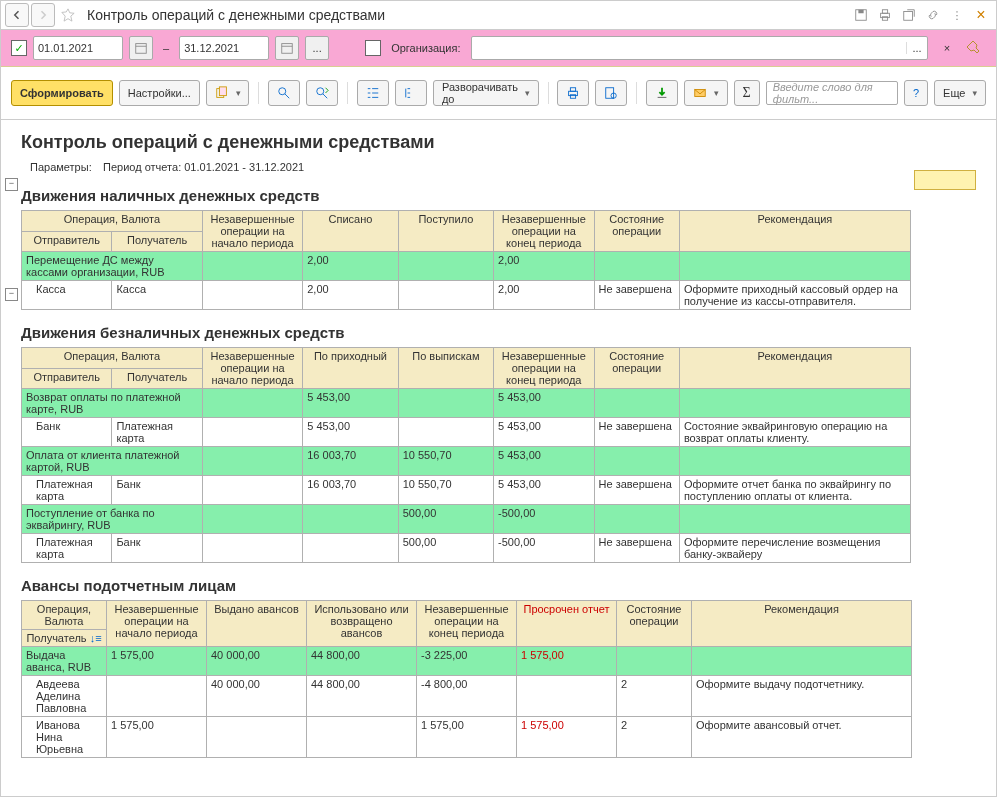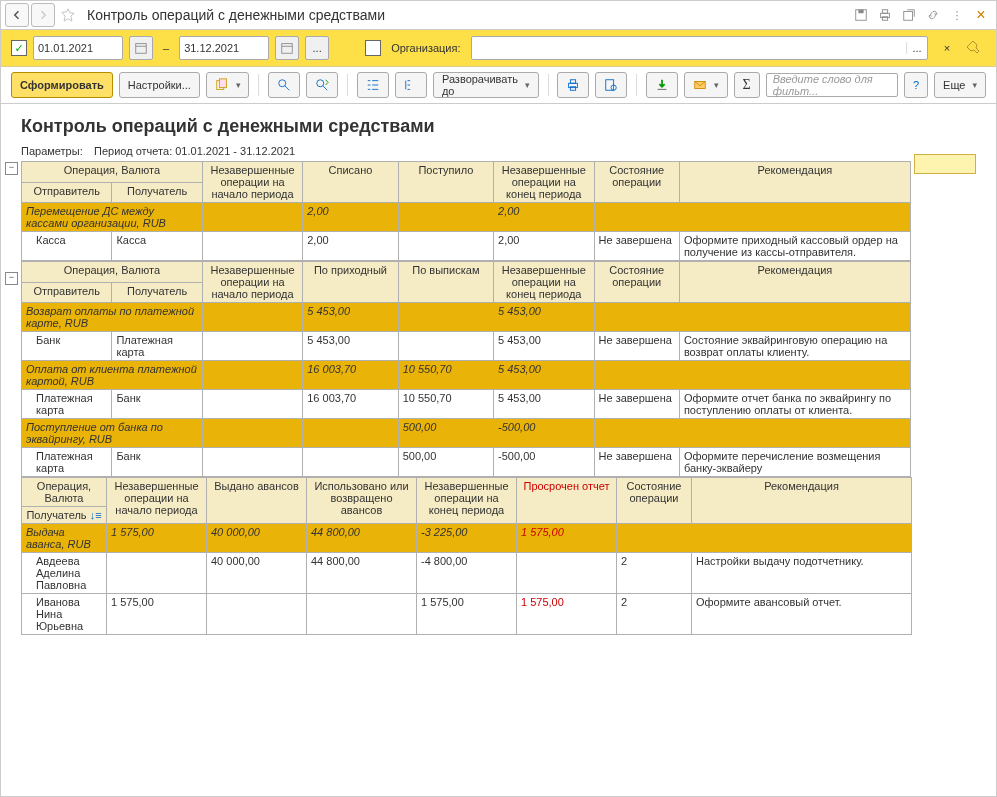--- a/index.html
+++ b/index.html
@@ -3,48 +3,48 @@
 <meta charset="utf-8">
 <style>
 html,body{margin:0;padding:0;font-family:Arial,sans-serif;font-size:11px;background:#fff;color:#333;}
 .win{width:997px;height:797px;display:flex;flex-direction:column;border:1px solid #ccc;box-sizing:border-box;overflow:hidden;}
 .titlebar{display:flex;align-items:center;height:28px;border-bottom:1px solid #ccc;padding:0 4px;gap:2px;}
 .tb-btn{width:22px;height:22px;border:1px solid #bbb;border-radius:3px;display:flex;align-items:center;justify-content:center;cursor:pointer;background:#f8f8f8;}
 .tb-btn svg{width:12px;height:12px;}
 .title-text{font-size:14px;margin-left:6px;flex:0 0 auto;}
 .title-spacer{flex:1;}
 .titlebar .icon-btn{width:22px;height:22px;display:flex;align-items:center;justify-content:center;cursor:pointer;}
-.filterbar{background:#fde047;border-bottom:1px solid #d9cd92;height:36px;display:flex;align-items:center;padding:0 10px;gap:6px;}
+.filterbar{background:#f9a8d4;border-bottom:1px solid #d9cd92;height:36px;display:flex;align-items:center;padding:0 10px;gap:6px;}
 .checkbox{width:14px;height:14px;border:1px solid #666;background:#fff;display:flex;align-items:center;justify-content:center;}
 .checkbox.checked::after{content:"✓";color:#0a0;font-size:11px;line-height:1;}
 .date-input{background:#fff;border:1px solid #aaa;height:22px;width:80px;padding:0 4px;display:flex;align-items:center;border-radius:2px;}
 .cal-btn{width:22px;height:22px;border:1px solid #aaa;background:#f0f0f0;display:flex;align-items:center;justify-content:center;cursor:pointer;border-radius:2px;}
 .filter-sep{margin:0 4px;}
 .dots-btn{width:22px;height:22px;border:1px solid #aaa;background:#f0f0f0;display:flex;align-items:center;justify-content:center;cursor:pointer;border-radius:2px;}
 .org-label{margin-left:30px;}
 .org-input{flex:1;max-width:460px;height:22px;border:1px solid #aaa;background:#fff;border-radius:2px;margin-left:4px;display:flex;align-items:center;}
 .org-input .dots{margin-left:auto;width:20px;text-align:center;cursor:pointer;border-left:1px solid #ddd;}
 .clear-btn{width:22px;height:22px;display:flex;align-items:center;justify-content:center;cursor:pointer;margin-left:2px;}
 .pin-btn{margin-left:auto;cursor:pointer;width:22px;height:22px;display:flex;align-items:center;justify-content:center;}
-.toolbar{height:36px;border-bottom:1px solid #ccc;display:flex;align-items:center;padding:0 10px;gap:6px;}
+.toolbar{height:36px;border-bottom:1px solid #ccc;display:flex;align-items:center;padding:8px 10px;gap:6px;}
 .btn{height:24px;border:1px solid #aaa;background:#f5f5f5;border-radius:3px;padding:0 8px;display:flex;align-items:center;cursor:pointer;gap:4px;}
 .btn.primary{background:#ffe066;border-color:#b38f00;font-weight:bold;}
 .btn.dd::after{content:"▾";font-size:9px;margin-left:3px;color:#666;}
 .tb-sep{width:1px;height:22px;background:#ddd;margin:0 3px;}
 .search-field{height:22px;border:1px solid #aaa;width:160px;padding:0 6px;color:#999;display:flex;align-items:center;border-radius:2px;font-style:italic;}
 .icon{width:14px;height:14px;display:block;}
 .report-area{flex:1;overflow:auto;padding:0 10px 10px 20px;position:relative;}
 .report-area h1{font-size:18px;font-weight:bold;margin:12px 0 8px 0;}
 .report-area h2{font-size:15px;font-weight:bold;margin:14px 0 6px 0;}
-.params{font-size:11px;margin-bottom:4px;}
+.params{font-size:11px;margin-bottom:4px;margin-left:9px;}
 .params .plabel{display:inline-block;width:70px;}
 .tbl{border-collapse:collapse;width:890px;table-layout:fixed;}
 .tbl th,.tbl td{border:1px solid #b0b0b0;padding:2px 4px;font-size:11px;vertical-align:top;word-wrap:break-word;}
 .tbl th{background:#f5ebc4;text-align:center;font-weight:normal;}
-.tbl .group td{background:#eab308;font-style:italic;}
+.tbl .group td{background:#86efac;}
 .tbl td.num{text-align:left;}
 .tbl td.red{color:#c00;}
 .tbl th.red{color:#c00;}
 .tree-handle{position:absolute;left:4px;width:11px;height:11px;border:1px solid #888;background:#fff;font-size:9px;line-height:9px;text-align:center;cursor:pointer;color:#555;}
 .yellow-cell{position:absolute;right:20px;top:50px;width:60px;height:18px;background:#fff3b0;border:1px solid #d0b040;}
 </style>
 </head>
 <body>
 
 <div class="win">
@@ -197,20 +197,21 @@
 
   <div class="report-area">
     <div class="yellow-cell"></div>
     <div class="tree-handle" style="top:58px;">−</div>
     <h1>Контроль операций с денежными средствами</h1>
     <div class="params">
       <span class="plabel">Параметры:</span>
       <span>Период отчета: 01.01.2021 - 31.12.2021</span>
     </div>
 
+    <h2>Движения наличных денежных средств</h2>
     <div class="tree-handle" style="top:168px;">−</div>
     <table class="tbl">
       <colgroup>
           <col style="width:90px">
           <col style="width:90px">
           <col style="width:100px">
           <col style="width:95px">
           <col style="width:95px">
           <col style="width:100px">
           <col style="width:85px">
@@ -245,20 +246,21 @@
             <td class="num"></td>
             <td class="num">2,00</td>
             <td class="num"></td>
             <td class="num">2,00</td>
             <td>Не завершена</td>
             <td>Оформите приходный кассовый ордер на получение из кассы-отправителя.</td>
           </tr>
     </tbody>
       </table>
 
+    <h2>Движения безналичных денежных средств</h2>
     <table class="tbl">
       <colgroup>
           <col style="width:90px">
           <col style="width:90px">
           <col style="width:100px">
           <col style="width:95px">
           <col style="width:95px">
           <col style="width:100px">
           <col style="width:85px">
           <col style="width:230px">
@@ -330,20 +332,21 @@
             <td class="num"></td>
             <td class="num"></td>
             <td class="num">500,00</td>
             <td class="num">-500,00</td>
             <td>Не завершена</td>
             <td>Оформите перечисление возмещения банку-эквайеру</td>
           </tr>
     </tbody>
       </table>
 
+    <h2>Авансы подотчетным лицам</h2>
     <table class="tbl">
       <colgroup>
           <col style="width:85px">
           <col style="width:100px">
           <col style="width:100px">
           <col style="width:110px">
           <col style="width:100px">
           <col style="width:100px">
           <col style="width:75px">
           <col style="width:220px">
@@ -373,21 +376,21 @@
             <td></td>
           </tr>
       <tr>
             <td style="padding-left:14px;">Авдеева Аделина Павловна</td>
             <td class="num"></td>
             <td class="num">40 000,00</td>
             <td class="num">44 800,00</td>
             <td class="num">-4 800,00</td>
             <td class="num red"></td>
             <td class="num">2</td>
-            <td>Настройки выдачу подотчетнику.</td>
+            <td>Оформите выдачу подотчетнику.</td>
           </tr>
       <tr>
             <td style="padding-left:14px;">Иванова Нина Юрьевна</td>
             <td class="num">1 575,00</td>
             <td class="num"></td>
             <td class="num"></td>
             <td class="num">1 575,00</td>
             <td class="num red">1 575,00</td>
             <td class="num">2</td>
             <td>Оформите авансовый отчет.</td>

